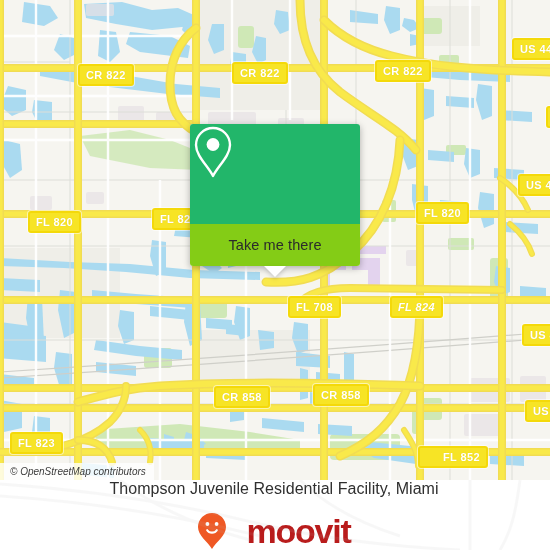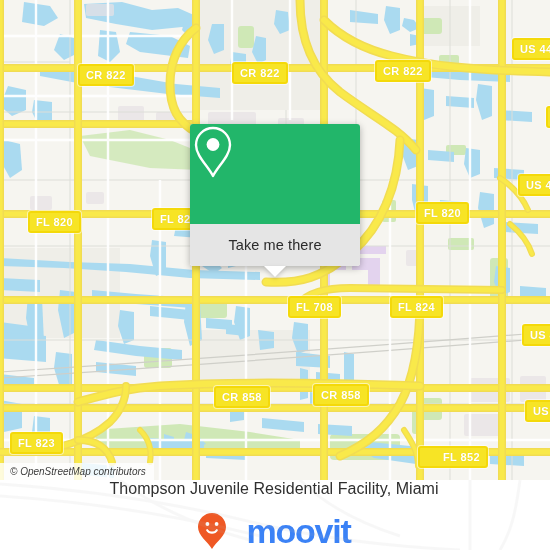--- a/index.html
+++ b/index.html
@@ -46,21 +46,21 @@
     background:#ffffff;
   }
   #popup-head {
     height:100px;
     background:#22b66a;
     border-radius:3px 3px 0 0;
     display:flex; align-items:center; justify-content:center;
   }
   #popup-foot {
     height:42px;
-    background:#e5e5e5;
+    background:#84cc16;
     border-radius:0 0 3px 3px;
     display:flex; align-items:center; justify-content:center;
     position:relative;
   }
   #popup-foot-label {
     font-size:14.5px; color:#2b2b2b; letter-spacing:.1px;
   }
   #popup-tail {
     position:absolute;
     left:50%; bottom:-11px; transform:translateX(-50%);
@@ -89,21 +89,21 @@
     display:flex; align-items:center; justify-content:space-between;
     padding:0 24px 0 22px;
     flex-direction:column;
   }
   #footer-title {
     font-size:16px; color:#2f2f2f; letter-spacing:.05px;
     white-space:nowrap;
   }
   #brand { display:flex; align-items:center; gap:3px; }
   #brand-wordmark {
-    font-size:34px; font-weight:bold; color:#3b82f6;
+    font-size:34px; font-weight:bold; color:#b91c1c;
     letter-spacing:-1.2px; line-height:34px;margin-left:16px;
   }
   
   #footer-bleed {
     position:absolute; left:0; top:0; width:550px; height:70px;
     opacity:.10; pointer-events:none;
   }
 </style>
 </head>
 <body>
@@ -371,21 +371,21 @@
         <div class="shield" style="left: 232px; top: 62px;">CR 822</div>
         <div class="shield" style="left: 375px; top: 60px;">CR 822</div>
         <div class="shield" style="left: 512px; top: 38px;">US 441</div>
         <div class="shield" style="left: 546px; top: 106px;">US 441</div>
         <div class="shield" style="left: 518px; top: 174px;">US 441</div>
         <div class="shield" style="left: 28px; top: 211px;">FL 820</div>
         <div class="shield" style="left: 152px; top: 208px;">FL 820</div>
         <div class="shield" style="left: 416px; top: 202px;">FL 820</div>
         <div class="shield" style="left: 522px; top: 324px;">US 441</div>
         <div class="shield" style="left: 288px; top: 296px;">FL 708</div>
-        <div class="shield" style="left: 390px; top: 296px;">FL 824</div>
+        <div class="shield" style="left: 390px; top: 296px; font-style: italic;">FL 824</div>
         <div class="shield" style="left: 525px; top: 400px;">US 441</div>
         <div class="shield" style="left: 214px; top: 386px;">CR 858</div>
         <div class="shield" style="left: 313px; top: 384px;">CR 858</div>
         <div class="shield" style="left: 10px; top: 432px;">FL 823</div>
         <div class="shield" style="left: 418px; top: 446px; padding-left: 23px;">FL 852</div>
       </div>
 
     <div id="popup">
       <div id="popup-head">
         <svg width="46" height="56" viewBox="0 0 46 56">

